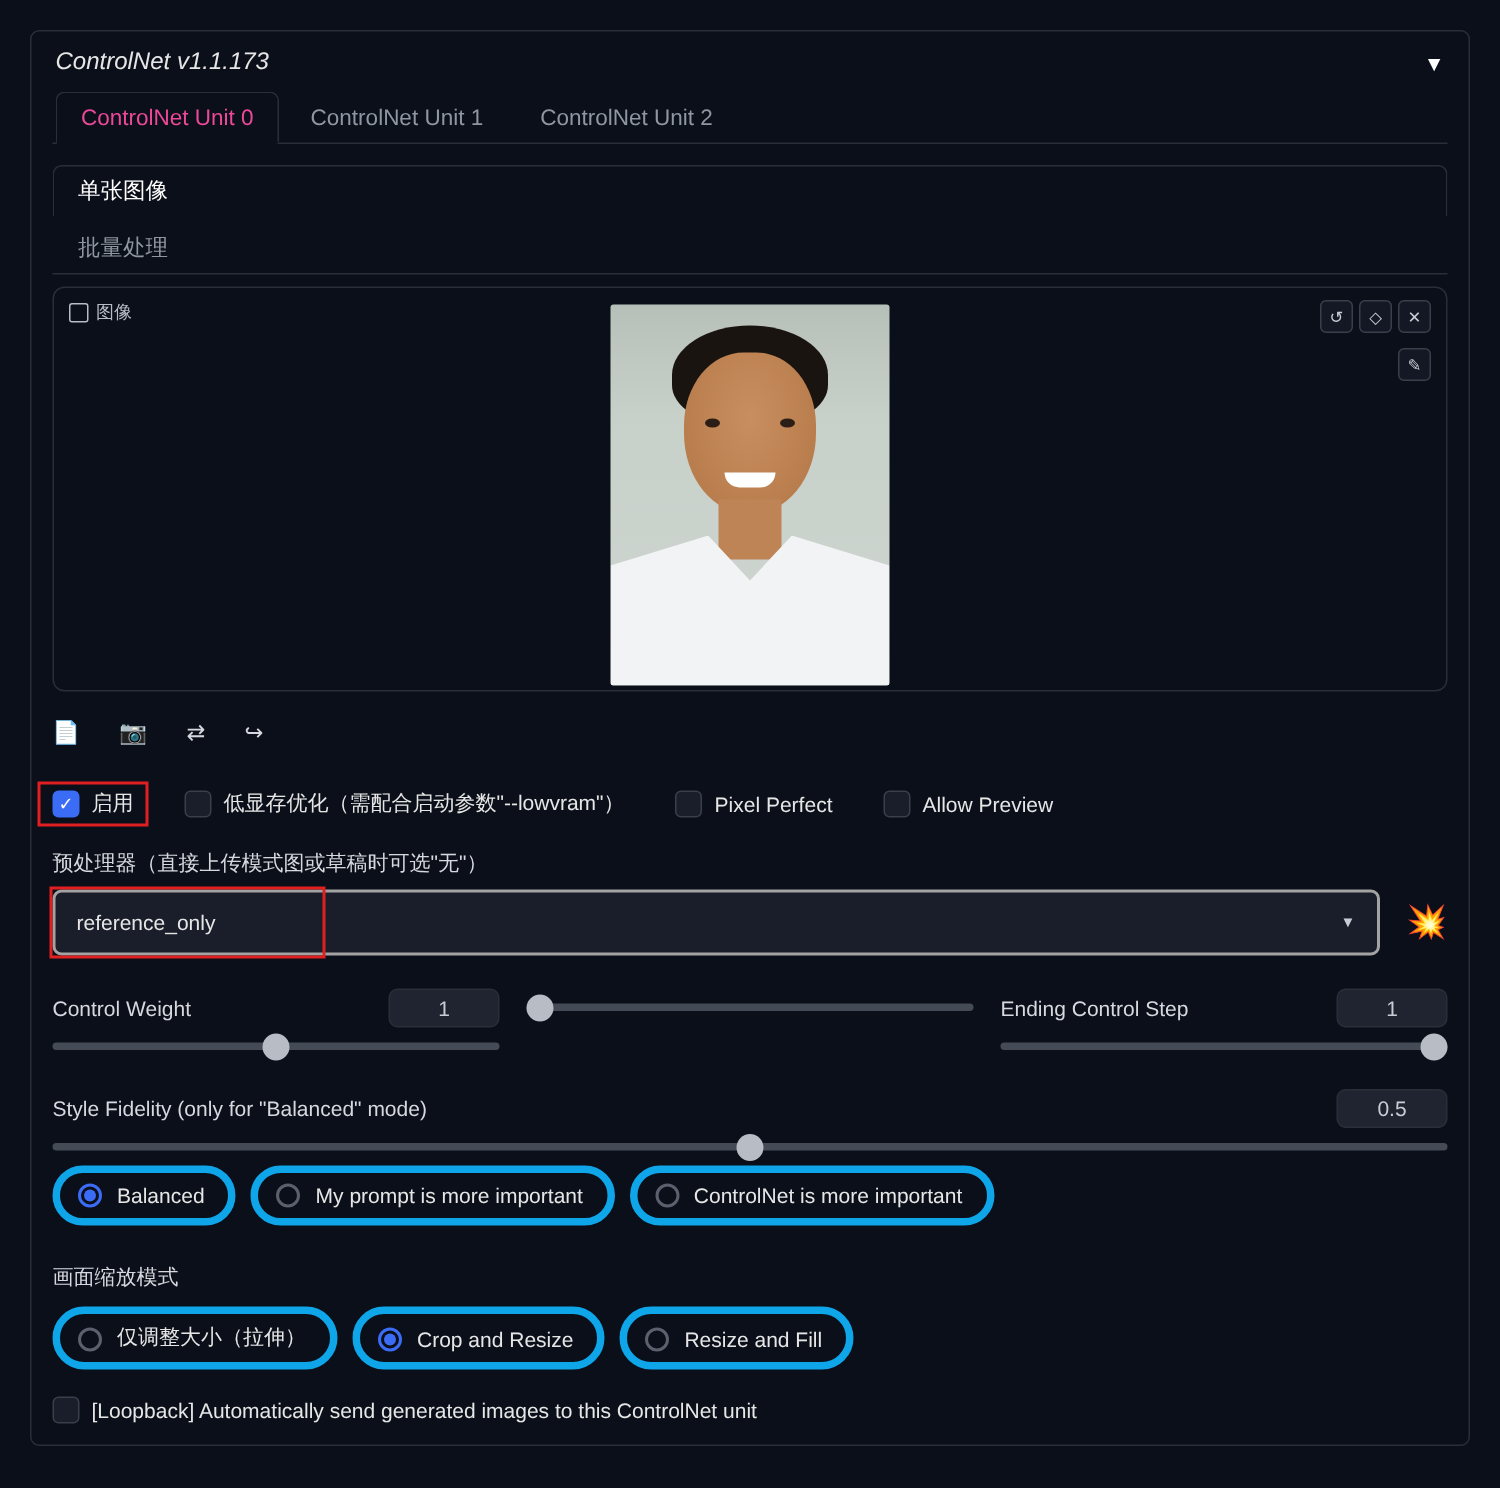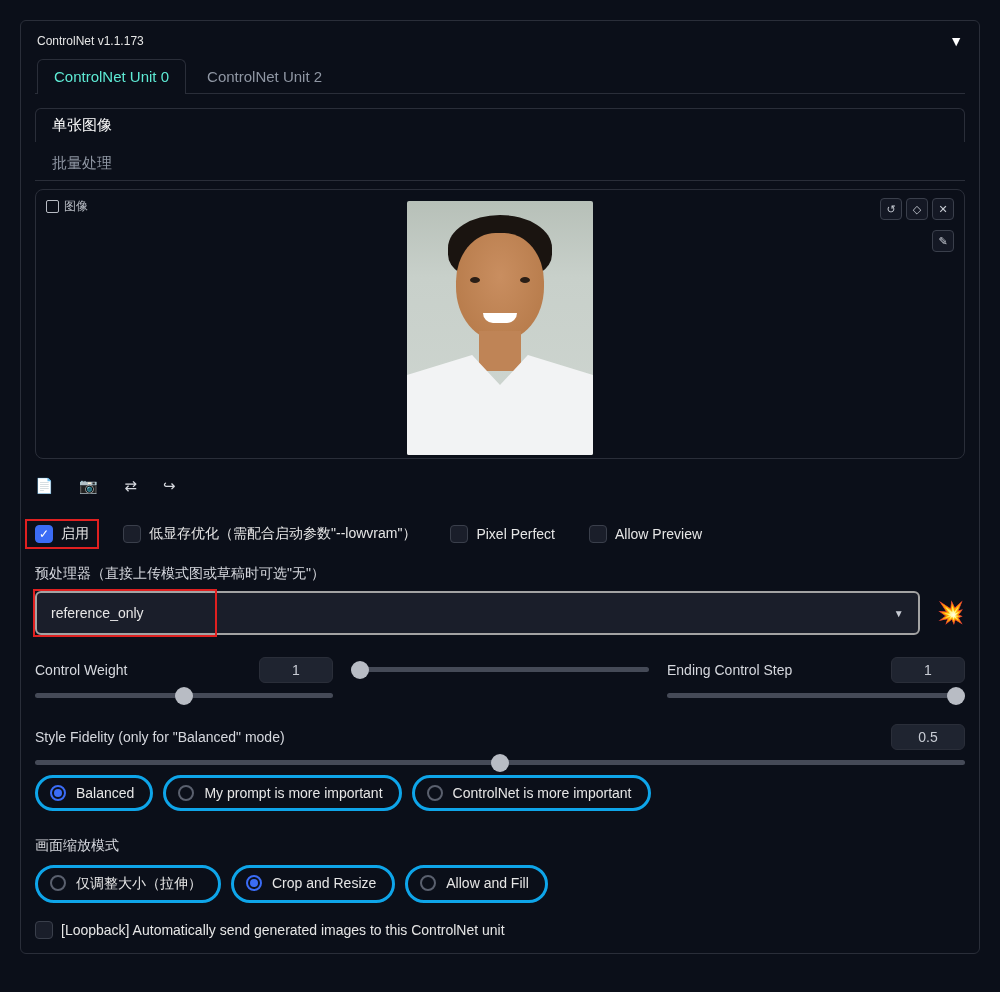--- a/index.html
+++ b/index.html
@@ -17,40 +17,40 @@
     border-radius: 6px;
     padding: 6px 14px 14px 14px;
   }
   .header {
     display: flex;
     justify-content: space-between;
     align-items: center;
     padding: 6px 2px 10px 2px;
     cursor: pointer;
   }
-  .header .title { font-size: 12px; }
+  .header .title { font-size: 16px; font-style: italic; }
   .header .caret { font-size: 14px; color: #fff; }
   .tabs {
     display: flex;
     border-bottom: 1px solid #2a2e39;
     gap: 4px;
     padding-left: 2px;
   }
   .tab {
     padding: 8px 16px;
     color: #8f96a3;
     cursor: pointer;
     border: 1px solid transparent;
     border-bottom: none;
     border-radius: 6px 6px 0 0;
     position: relative;
     font-size: 15px;
   }
   .tab.active {
-    color: #5eead4;
+    color: #ec4899;
     border-color: #2a2e39;
     background: #0b0f19;
   }
   .tab.active::after {
     content: "";
     position: absolute;
     left: 0; right: 0; bottom: -1px;
     height: 2px;
     background: #0b0f19;
   }
@@ -282,25 +282,25 @@
   .single-slider { margin-top: 26px; }
   .single-slider .slider-top { margin-bottom: 10px; }
   .section-title { margin-top: 26px; font-size: 14px; color: #d6d8de; }
   .pill-row {
     display: flex;
     gap: 10px;
     margin-top: 10px;
     flex-wrap: wrap;
   }
   .pill {
-    border: 3px solid #0ea5e9;
+    border: 5px solid #0ea5e9;
     border-radius: 999px;
     padding: 7px 16px 7px 12px;
     display: flex;
-    align-items: flex-start;
+    align-items: flex-end;
     gap: 10px;
     cursor: pointer;
     background: #0b0f19;
   }
   .radio {
     width: 16px; height: 16px;
     border: 2px solid #5a606e;
     border-radius: 50%;
     display: flex;
     align-items: center;
@@ -321,20 +321,21 @@
 <body>
 
 <div class="panel">
   <div class="header">
     <span class="title">ControlNet v1.1.173</span>
     <span class="caret">▼</span>
   </div>
 
   <div class="tabs">
     <div class="tab active">ControlNet Unit 0</div>
+    <div class="tab">ControlNet Unit 1</div>
     <div class="tab">ControlNet Unit 2</div>
   </div>
 
   <div class="inner-tabs">
     <div class="inner-tab active">单张图像</div>
     <div class="inner-tab">批量处理</div>
   </div>
 
   <div class="image-box">
     <div class="img-label">
@@ -456,21 +457,21 @@
     <div class="pill">
       <div class="radio"></div>
       <span>仅调整大小（拉伸）</span>
     </div>
     <div class="pill">
       <div class="radio sel"></div>
       <span>Crop and Resize</span>
     </div>
     <div class="pill">
       <div class="radio"></div>
-      <span>Allow and Fill</span>
+      <span>Resize and Fill</span>
     </div>
   </div>
 
   <div class="check lastcheck">
     <div class="chkbox"></div>
     <span>[Loopback] Automatically send generated images to this ControlNet unit</span>
   </div>
 </div>
 
 </body></html>

